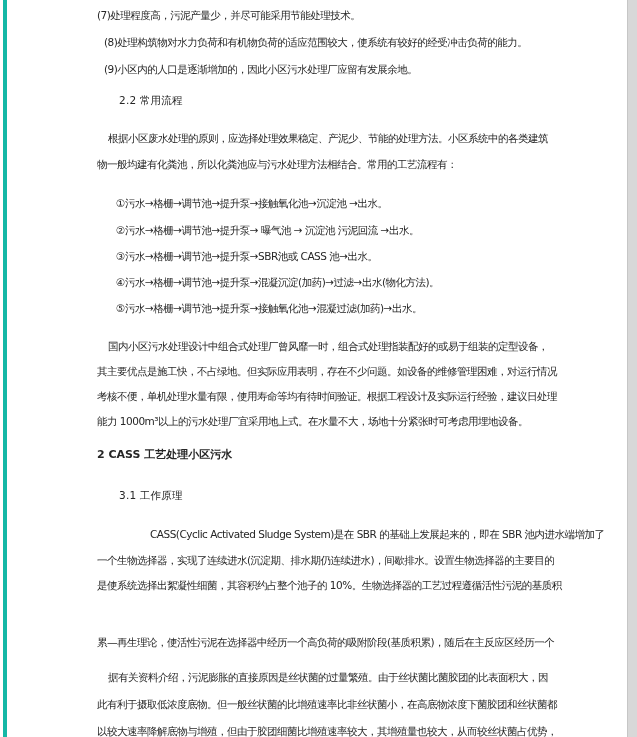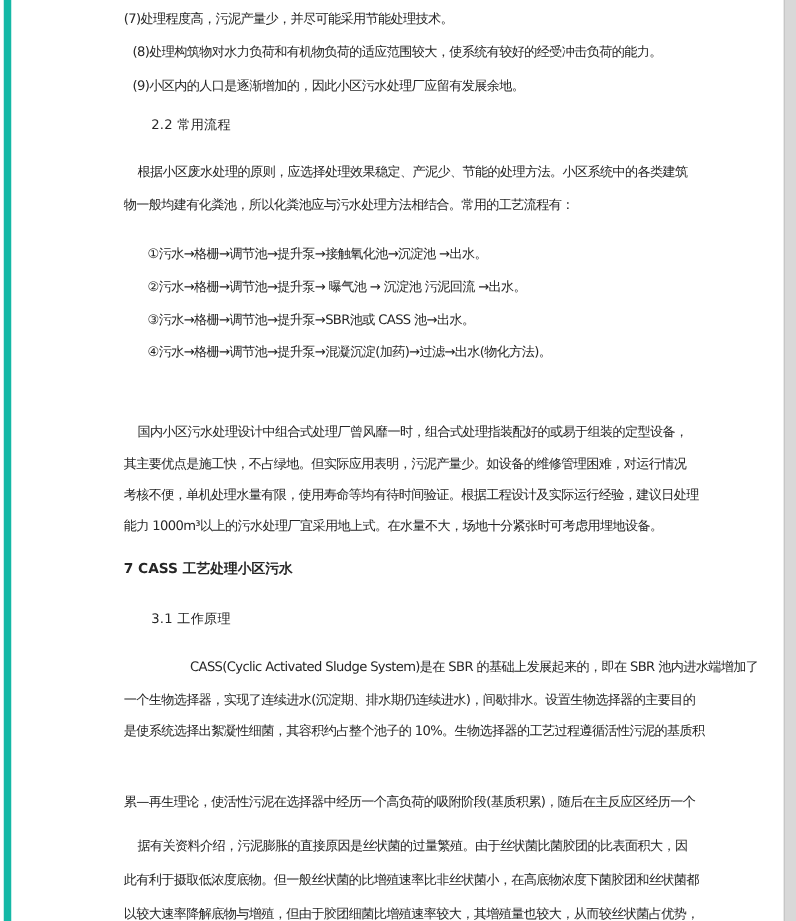--- a/index.html
+++ b/index.html
@@ -11,21 +11,21 @@
     background: #ffffff;
     font-family: "DejaVu Sans", "Liberation Sans", sans-serif;
   }
   .page {
     position: absolute;
     left: 3px;
     top: 0;
     width: 624px;
     height: 737px;
     background: #ffffff;
-    border-left: 6px solid #14b8a6;
+    border-left: 4px solid #14b8a6;
   }
   .outside-band-right {
     position: absolute;
     left: 627px;
     top: 0;
     width: 10px;
     height: 737px;
     background: #d8d8d8;
     border-left: 1px solid #c6c6c6;
   }
@@ -54,25 +54,26 @@
     <div class="line" style="left: 90px; top: 8px;">(7)处理程度高，污泥产量少，并尽可能采用节能处理技术。</div>
     <div class="line" style="left: 97px; top: 35px;">(8)处理构筑物对水力负荷和有机物负荷的适应范围较大，使系统有较好的经受冲击负荷的能力。</div>
     <div class="line" style="left: 97px; top: 62px;">(9)小区内的人口是逐渐增加的，因此小区污水处理厂应留有发展余地。</div>
     <div class="line h2" style="left: 112px; top: 93px;">2.2  常用流程</div>
     <div class="line" style="left: 101px; top: 131px; text-align: right;">根据小区废水处理的原则，应选择处理效果稳定、产泥少、节能的处理方法。小区系统中的各类建筑</div>
     <div class="line" style="left: 90px; top: 157px;">物一般均建有化粪池，所以化粪池应与污水处理方法相结合。常用的工艺流程有：</div>
     <div class="line" style="left: 109px; top: 196px;">①污水→格栅→调节池→提升泵→接触氧化池→沉淀池 →出水。</div>
     <div class="line" style="left: 109px; top: 223px;">②污水→格栅→调节池→提升泵→ 曝气池 → 沉淀池 污泥回流 →出水。</div>
     <div class="line" style="left: 109px; top: 249px;">③污水→格栅→调节池→提升泵→SBR池或 CASS 池→出水。</div>
     <div class="line" style="left: 109px; top: 275px;">④污水→格栅→调节池→提升泵→混凝沉淀(加药)→过滤→出水(物化方法)。</div>
+    <div class="line" style="left: 109px; top: 301px;">⑤污水→格栅→调节池→提升泵→接触氧化池→混凝过滤(加药)→出水。</div>
     <div class="line" style="left: 101px; top: 339px;">国内小区污水处理设计中组合式处理厂曾风靡一时，组合式处理指装配好的或易于组装的定型设备，</div>
-    <div class="line" style="left: 90px; top: 364px;">其主要优点是施工快，不占绿地。但实际应用表明，污泥产量少。如设备的维修管理困难，对运行情况</div>
+    <div class="line" style="left: 90px; top: 364px;">其主要优点是施工快，不占绿地。但实际应用表明，存在不少问题。如设备的维修管理困难，对运行情况</div>
     <div class="line" style="left: 90px; top: 389px;">考核不便，单机处理水量有限，使用寿命等均有待时间验证。根据工程设计及实际运行经验，建议日处理</div>
     <div class="line" style="left: 90px; top: 414px;">能力 1000m³以上的污水处理厂宜采用地上式。在水量不大，场地十分紧张时可考虑用埋地设备。</div>
-    <div class="line h1" style="left: 90px; top: 448px;">7  CASS 工艺处理小区污水</div>
+    <div class="line h1" style="left: 90px; top: 448px;">2  CASS 工艺处理小区污水</div>
     <div class="line h2" style="left: 112px; top: 488px;">3.1  工作原理</div>
     <div class="line" style="left: 115px; top: 527px; margin-left: 28px;">CASS(Cyclic Activated Sludge System)是在 SBR 的基础上发展起来的，即在 SBR 池内进水端增加了</div>
     <div class="line" style="left: 90px; top: 553px;">一个生物选择器，实现了连续进水(沉淀期、排水期仍连续进水)，间歇排水。设置生物选择器的主要目的</div>
     <div class="line" style="left: 90px; top: 578px;">是使系统选择出絮凝性细菌，其容积约占整个池子的 10%。生物选择器的工艺过程遵循活性污泥的基质积</div>
     <div class="line" style="left: 90px; top: 604px; margin-top: 31px;">累—再生理论，使活性污泥在选择器中经历一个高负荷的吸附阶段(基质积累)，随后在主反应区经历一个</div>
     <div class="line" style="left: 101px; top: 670px;">据有关资料介绍，污泥膨胀的直接原因是丝状菌的过量繁殖。由于丝状菌比菌胶团的比表面积大，因</div>
     <div class="line" style="left: 90px; top: 697px;">此有利于摄取低浓度底物。但一般丝状菌的比增殖速率比非丝状菌小，在高底物浓度下菌胶团和丝状菌都</div>
     <div class="line" style="left: 90px; top: 724px;">以较大速率降解底物与增殖，但由于胶团细菌比增殖速率较大，其增殖量也较大，从而较丝状菌占优势，</div>
   </div>
 <div class="outside-band-right"></div>

